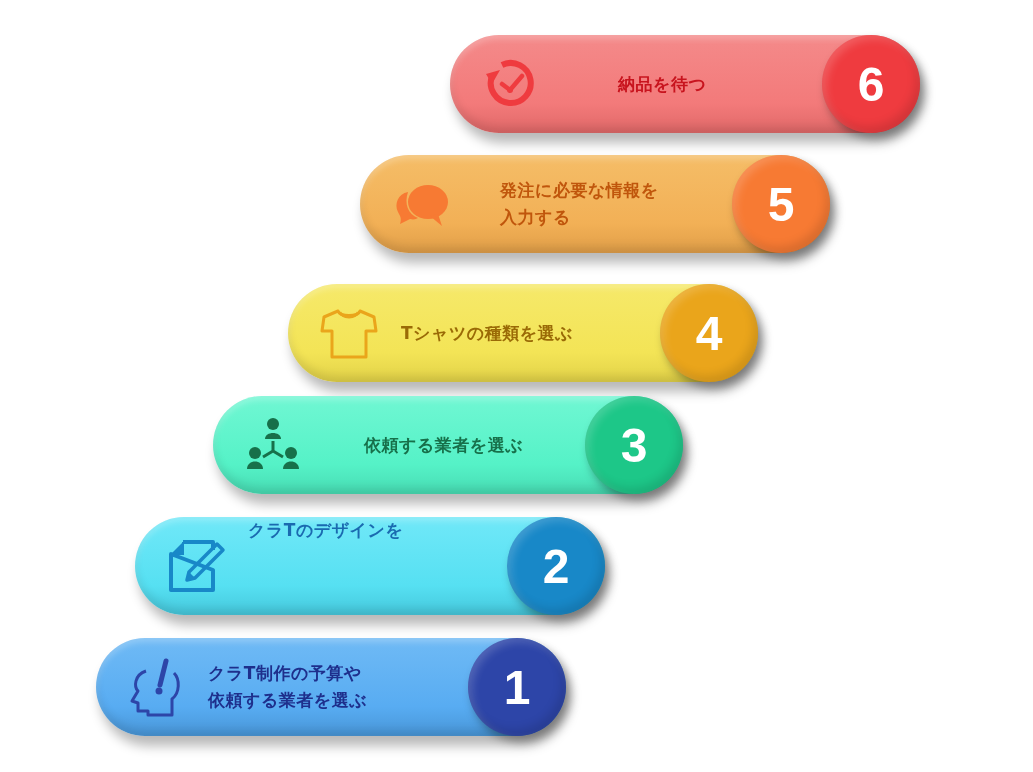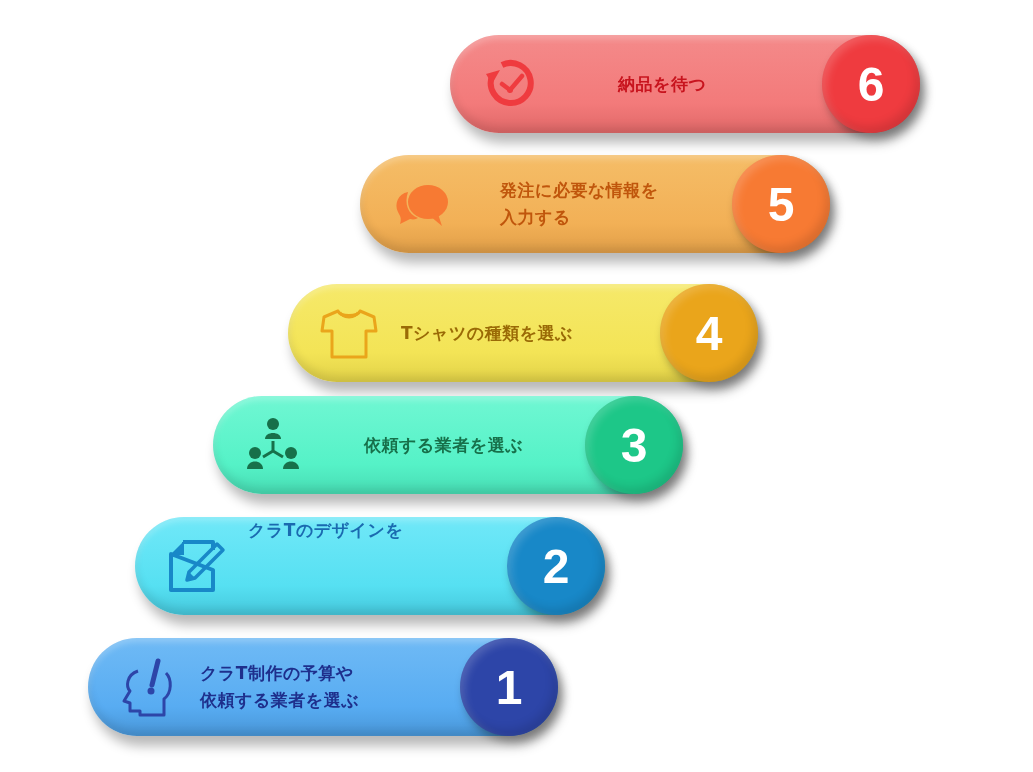--- a/index.html
+++ b/index.html
@@ -72,21 +72,21 @@
     #s4 .num { background: #eaa51b; }
     
     #s3 { left: 213px; top: 396px; background: linear-gradient(#70f7d3, #55f2c7 70%, #47dcb3); }
     #s3 .label { left: 119px; color: #17704a; margin-left: 32px; }
     #s3 .num { background: #1dc788; }
     
     #s2 { left: 135px; top: 517px; background: linear-gradient(#70e8f8, #56e0f2 70%, #45c8dc); }
     #s2 .label { left: 113px; color: #1a6ab0; justify-content: space-between; }
     #s2 .num { background: #1888c8; }
     
-    #s1 { left: 88px; top: 638px; background: linear-gradient(#6fbaf5, #58acf2 70%, #4896d8); }
+    #s1 { left: 96px; top: 638px; background: linear-gradient(#6fbaf5, #58acf2 70%, #4896d8); }
     #s1 .label { left: 112px; color: #1e2f8c; }
     #s1 .num { background: #2d45a8; }
   </style>
 </head>
 <body>
 
 <div class="step" id="s6">
   <span class="icon">
     <svg viewBox="0 0 64 60">
       <path d="M14 22 A20 20 0 1 0 24 11" fill="none" stroke="#ef3b3f" stroke-width="6"></path>

